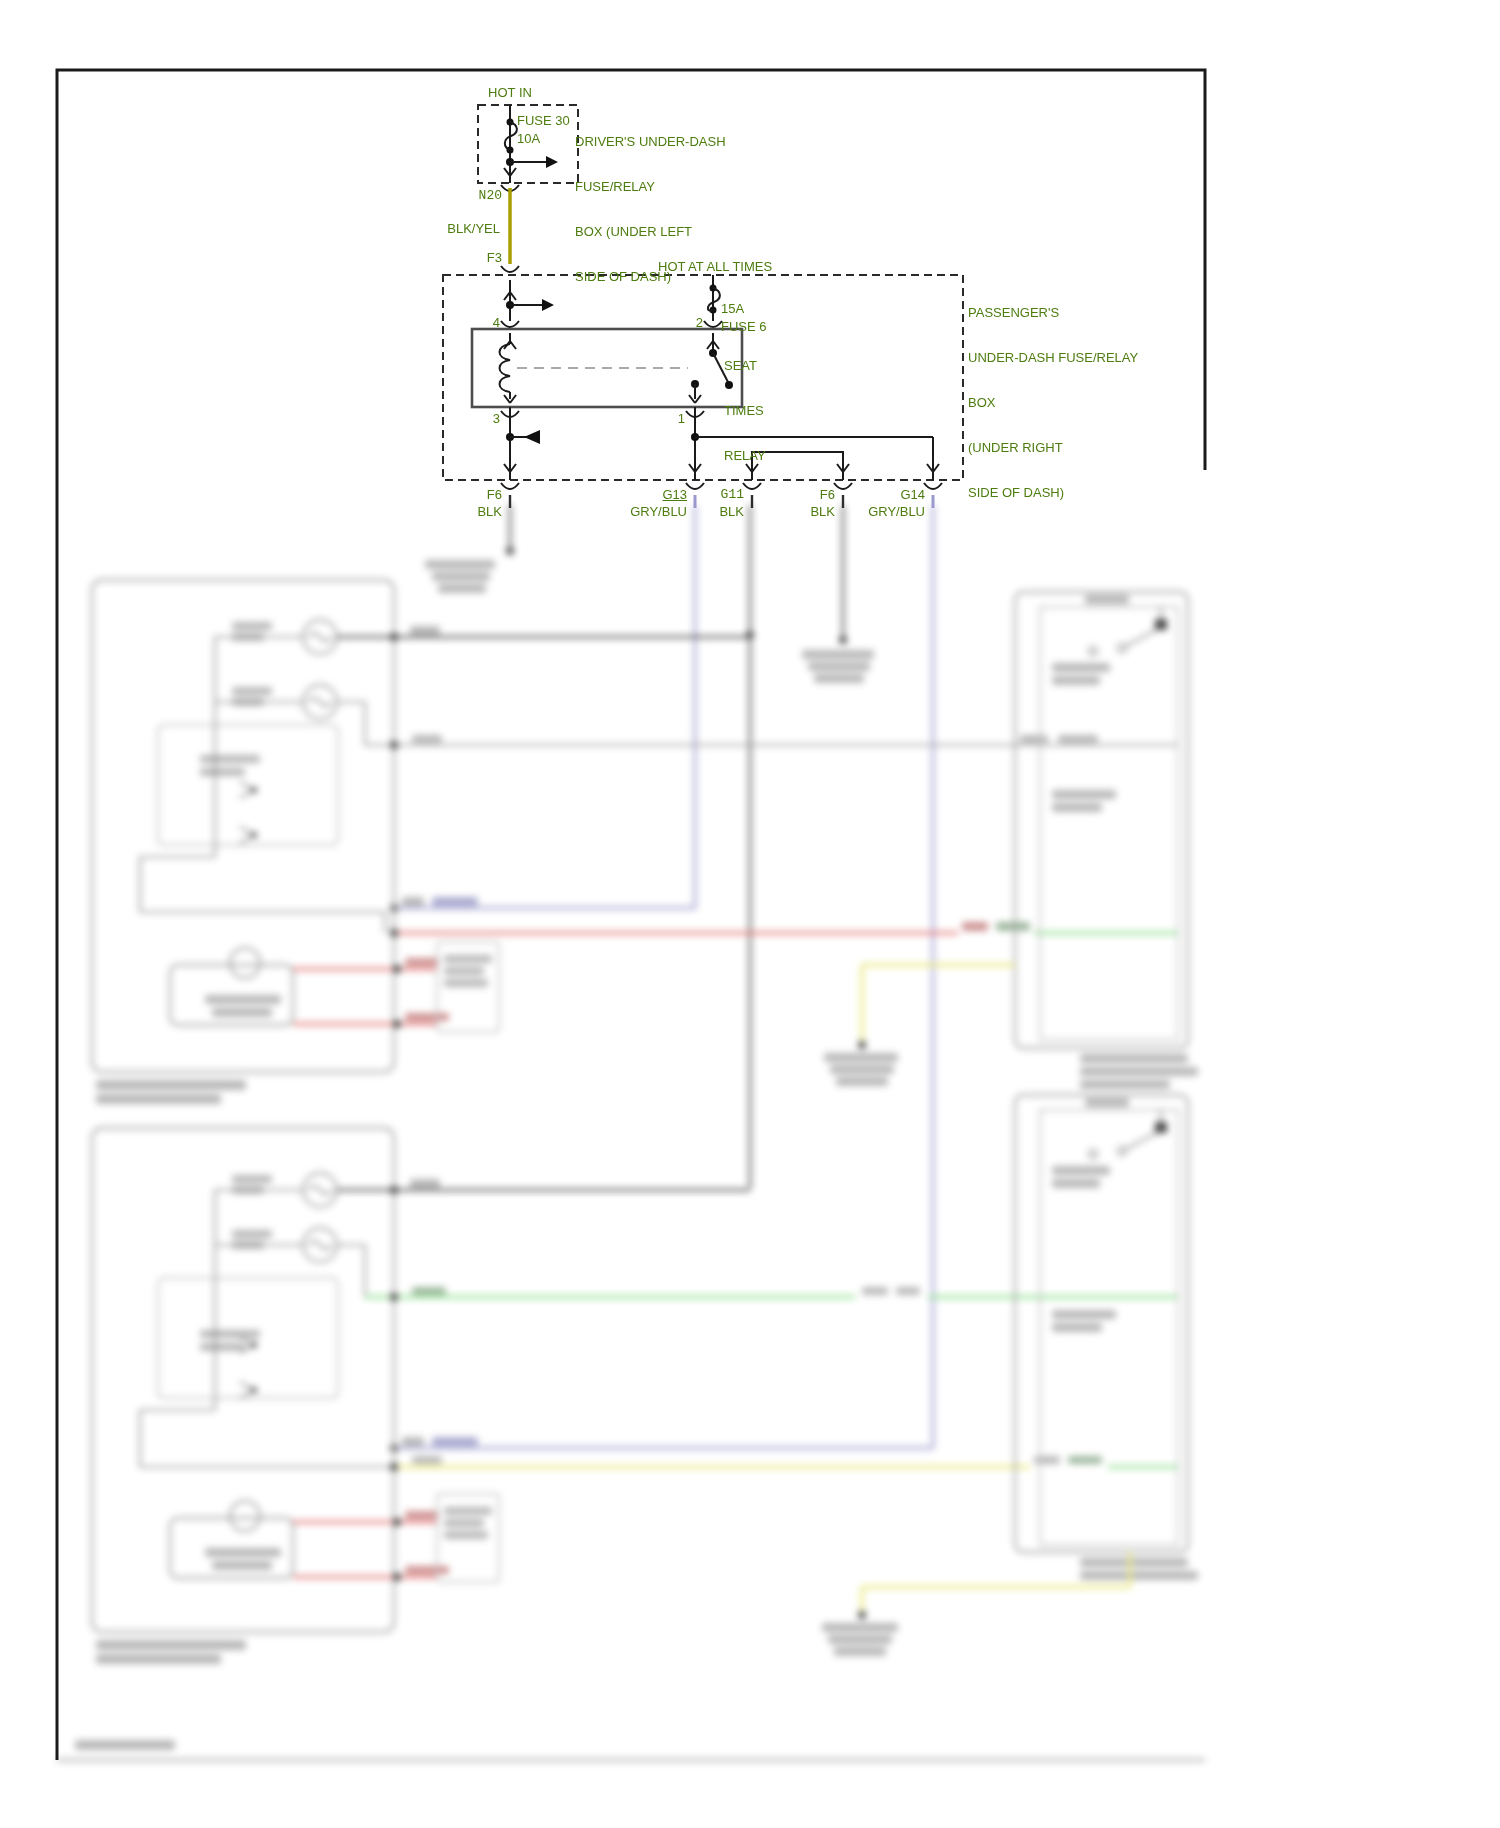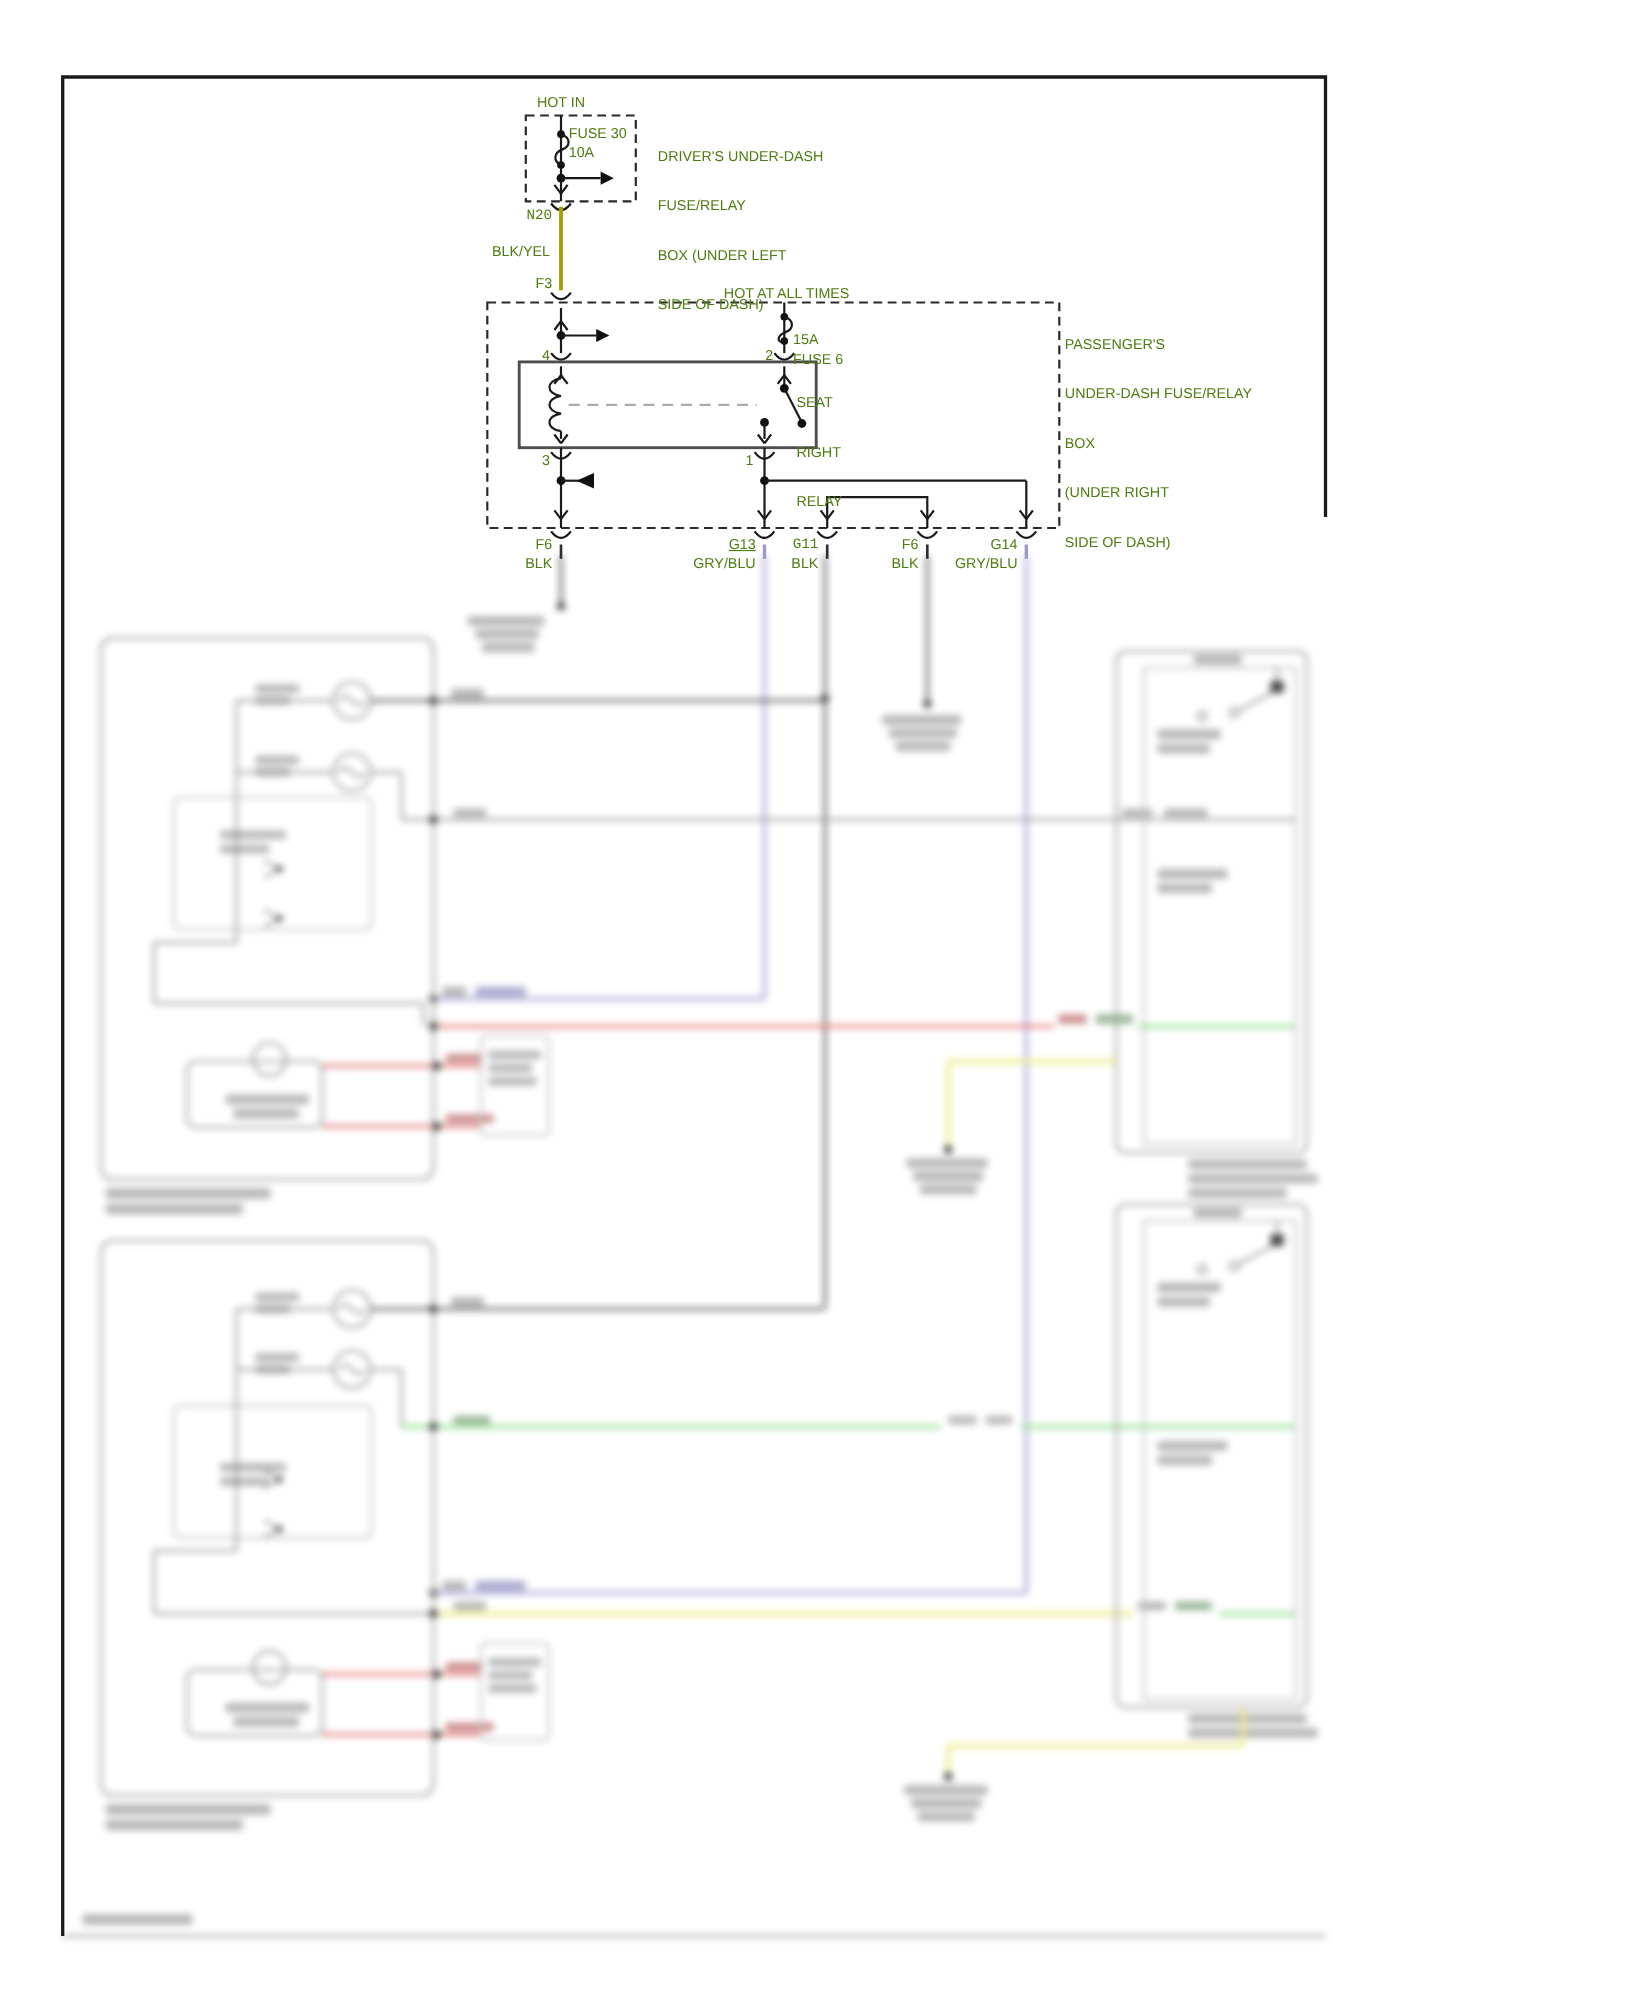--- a/index.html
+++ b/index.html
@@ -322,21 +322,21 @@
       <path class="wB" d="M510,495 V508"></path>
       <path class="wLc" d="M695,495 V508"></path>
       <path class="wB" d="M752,495 V508"></path>
       <path class="wB" d="M843,495 V508"></path>
       <path class="wLc" d="M933,495 V508"></path>
     </g>
   </svg>
 
   <div class="lbl" style="left:475px;top:85px;width:70px;text-align:center;">HOT IN</div>
 
-  <div class="lbl" style="left:598px;top:104px;">
+  <div class="lbl" style="left:575px;top:104px;">
     <div>DRIVER'S UNDER-DASH</div>
     <div>FUSE/RELAY</div>
     <div>BOX (UNDER LEFT</div>
     <div>SIDE OF DASH)</div>
   </div>
 
   <div class="lbl" style="left:517px;top:113px;">FUSE 30</div>
   <div class="lbl" style="left:517px;top:131px;">10A</div>
 
   <div class="lbl r" style="left:452px;top:188px;width:50px;font-family:Liberation Mono, monospace;">N20</div>
@@ -356,21 +356,21 @@
   <div class="lbl" style="left:721px;top:283px;margin-top:36px;">FUSE 6</div>
   <div class="lbl" style="left:721px;top:301px;">15A</div>
 
   <div class="lbl r" style="left:478px;top:315px;width:22px;">4</div>
   <div class="lbl r" style="left:681px;top:315px;width:22px;">2</div>
   <div class="lbl r" style="left:478px;top:411px;width:22px;">3</div>
   <div class="lbl r" style="left:663px;top:411px;width:22px;">1</div>
 
   <div class="lbl" style="left:724px;top:328px;">
     <div>SEAT</div>
-    <div>RIGHT</div>
+    <div>TIMES</div>
     <div>RELAY</div>
   </div>
 
   <div class="lbl r" style="left:422px;top:487px;width:80px;">F6</div>
   <div class="lbl r" style="left:422px;top:504px;width:80px;">BLK</div>
 
   <div class="lbl r" style="left:607px;top:487px;width:80px;text-decoration:underline;">G13</div>
   <div class="lbl r" style="left:607px;top:504px;width:80px;">GRY/BLU</div>
 
   <div class="lbl r" style="left:664px;top:487px;width:80px;font-family:Liberation Mono, monospace;">G11</div>

